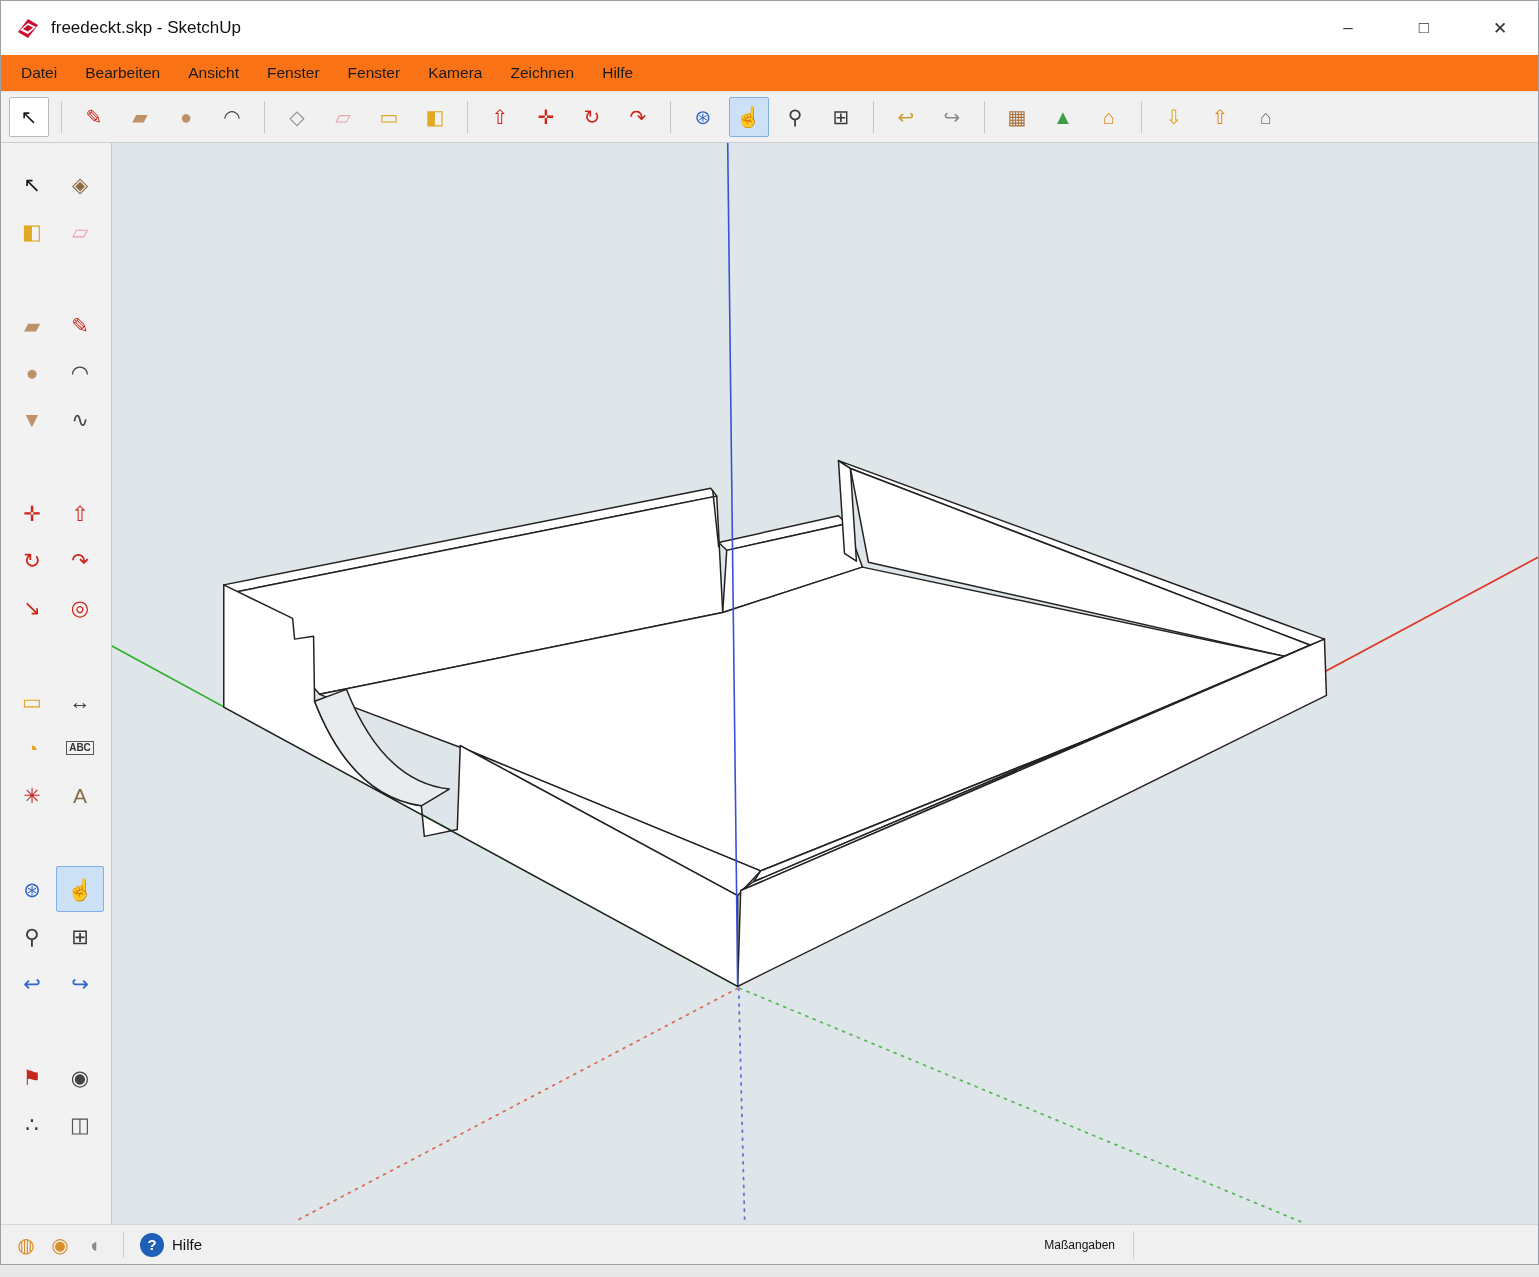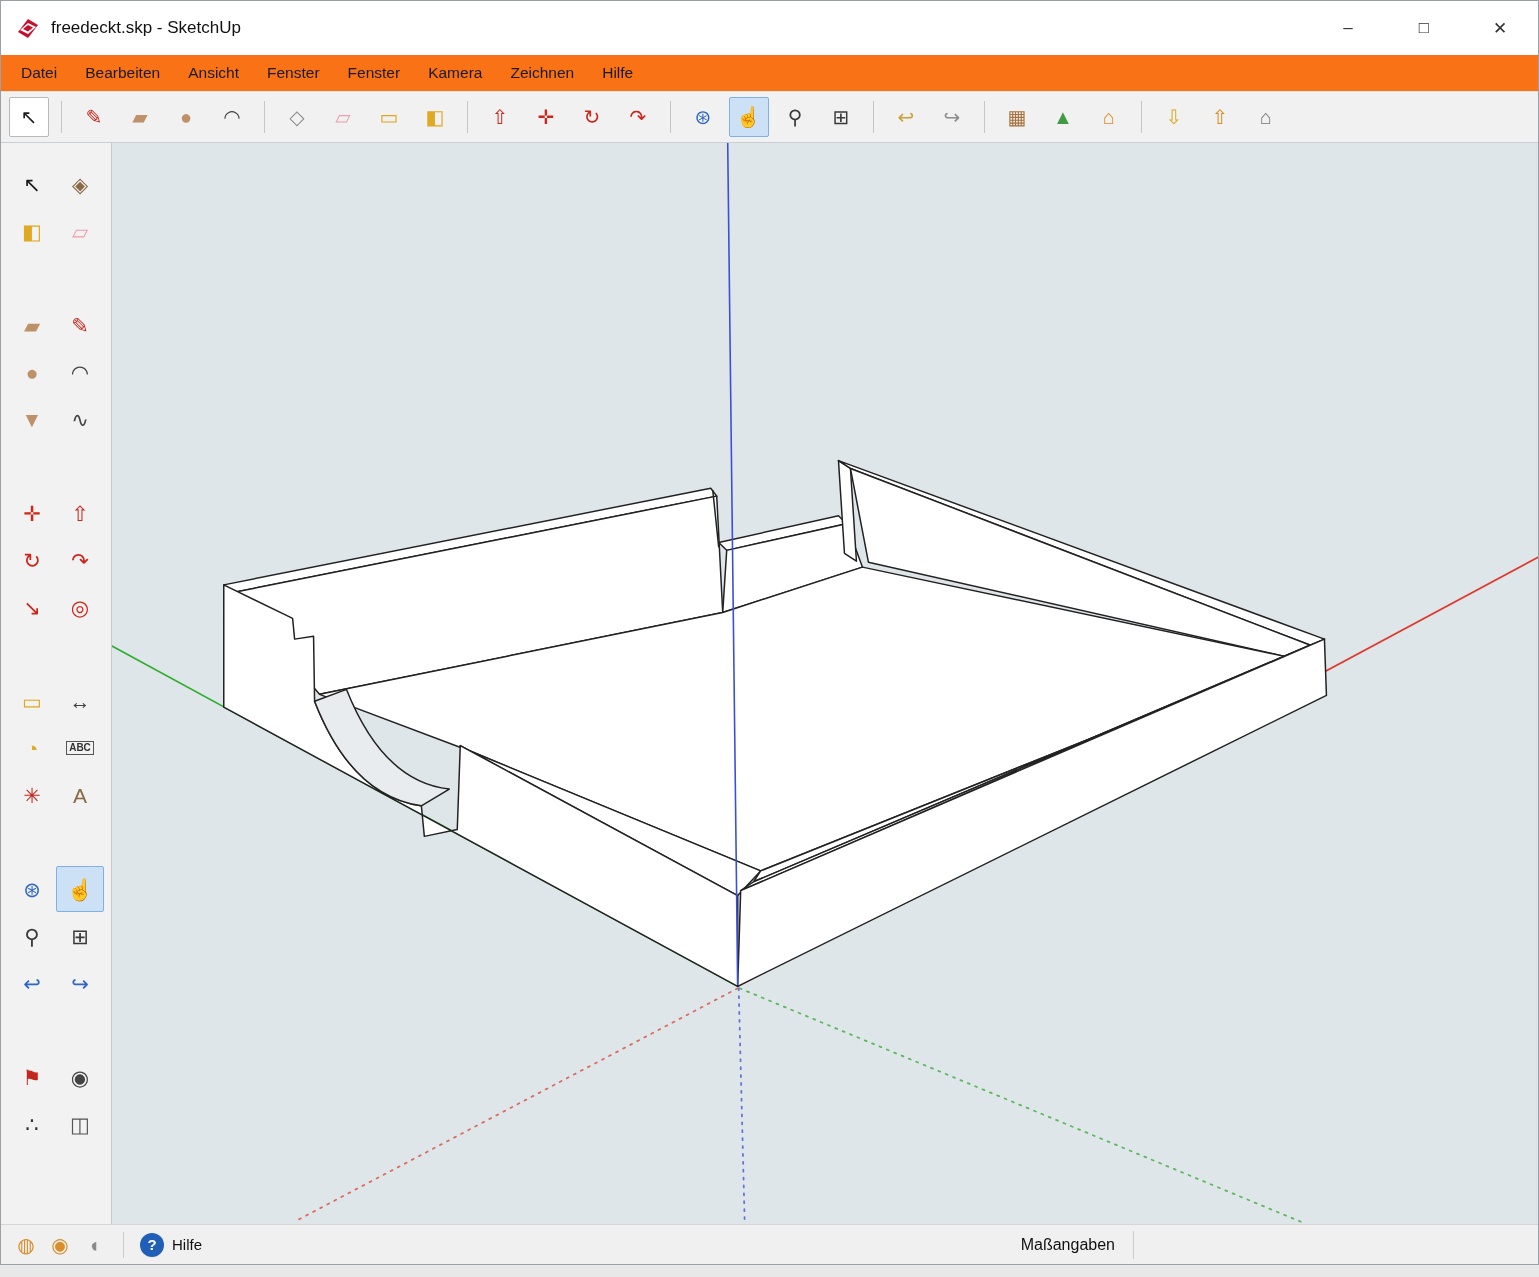--- a/index.html
+++ b/index.html
@@ -49,21 +49,21 @@
   
   .statusbar{height:39px;flex:0 0 39px;background:#f0f0f0;border-top:1px solid #d6d6d6;
              display:flex;align-items:center;padding:0 12px;font-size:15px;color:#111;gap:8px;}
   .status-icons{display:flex;align-items:center;gap:8px;}
   .stbtn{width:26px;height:26px;display:flex;align-items:center;justify-content:center;}
   .stbtn .glyph{font-size:20px;line-height:1;}
   .statusbar .sep{width:1px;height:26px;background:#cccccc;margin:0 8px;flex:0 0 1px;}
   .help-badge{width:24px;height:24px;border-radius:50%;background:#1f5fb8;color:#fff;
               display:flex;align-items:center;justify-content:center;font-size:15px;font-weight:bold;}
   .spacer{flex:1 1 auto;}
-  .measure-label{font-size:16px;color:#111;padding-right:10px;}
+  .measure-label{font-size:12px;color:#111;padding-right:10px;}
   .vcb{width:382px;height:28px;background:#f0f0f0;border-left:1px solid #cccccc;
        display:flex;align-items:center;padding-left:10px;color:#333;font-size:15px;}
 </style>
 </head>
 <body>
 
 <div class="window">
 
   <div class="titlebar">
     <svg class="app-logo" viewBox="0 0 26 26">

